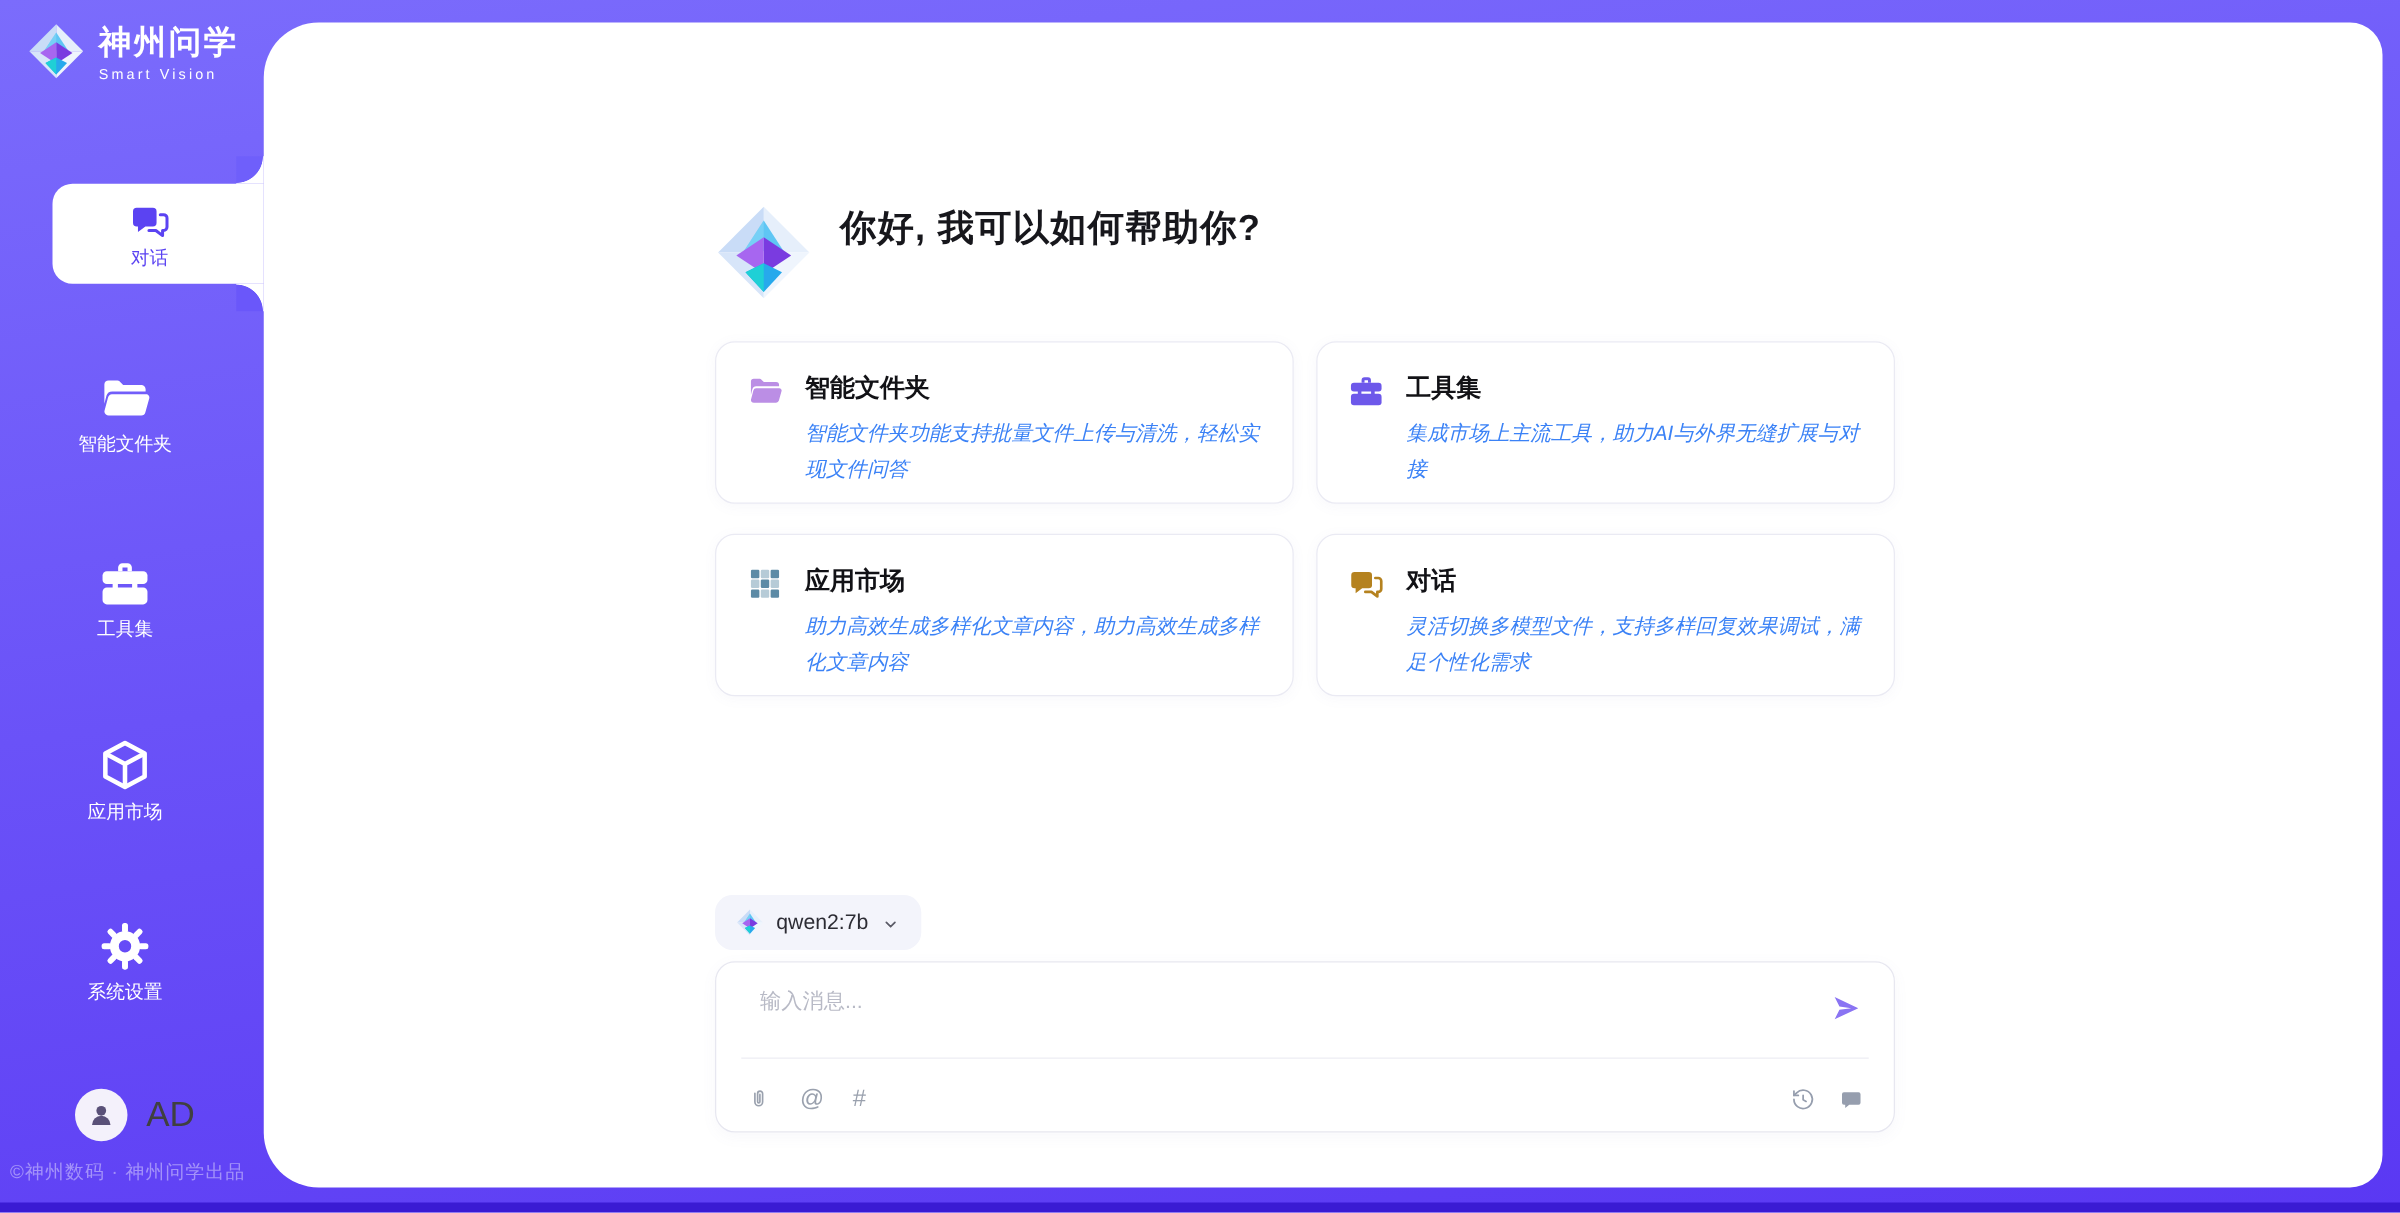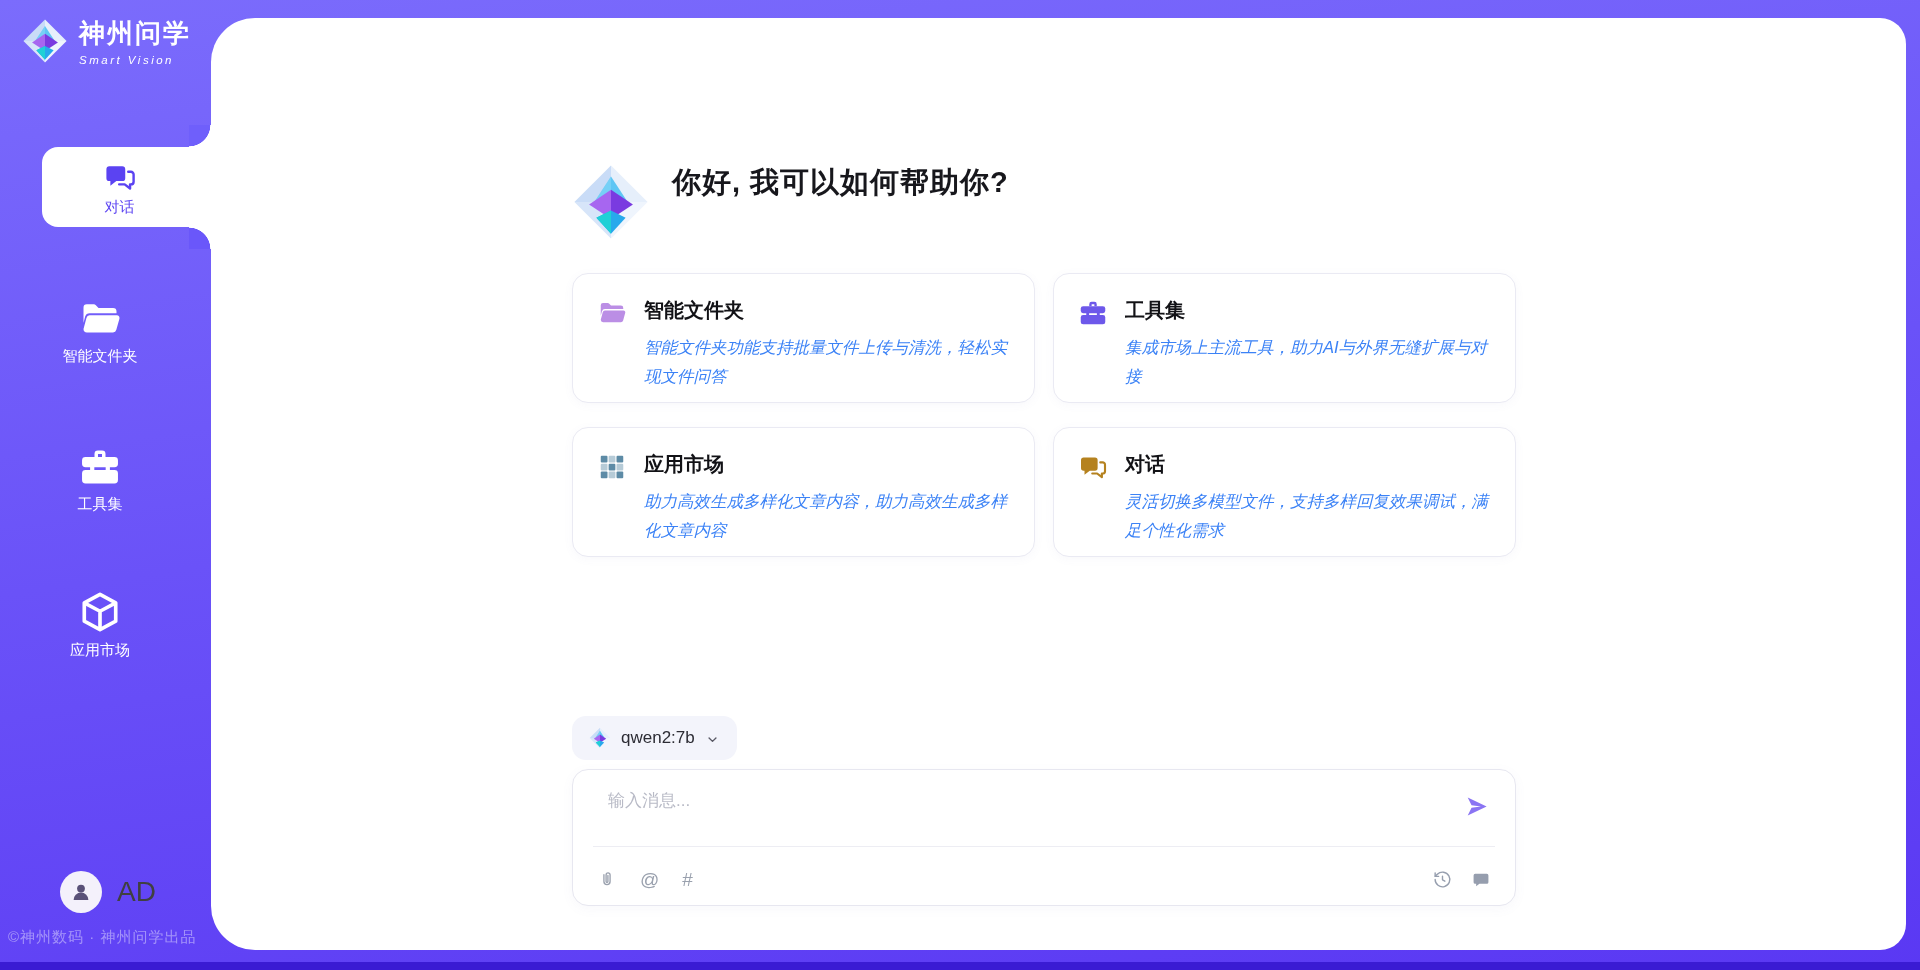--- a/index.html
+++ b/index.html
@@ -8,21 +8,21 @@
     font-family:"Liberation Sans","DejaVu Sans",sans-serif;
     background:linear-gradient(172deg,#7b6cfc 0%,#6a52f8 48%,#5a38f3 100%);
     position:relative;
   }
   svg { display:block; }
 
   
   .sidebar { position:absolute; left:0; top:0; width:211px; height:100%; z-index:2; }
   .brand { position:absolute; left:22px; top:16px; display:flex; align-items:center; gap:11px; }
   .brand-name { color:#fff; font-size:26px; font-weight:bold; letter-spacing:2px; }
-  .brand-sub { color:#fff; font-size:11.5px; letter-spacing:2.5px; margin-top:3px;font-style:italic; }
+  .brand-sub { color:#fff; font-size:11.5px; letter-spacing:2.5px; margin-top:3px; }
 
   .tab-active {
     position:absolute; left:42px; top:147px; width:169px; height:80px;
     background:#fff; border-radius:16px 0 0 16px;
     display:flex; flex-direction:column; align-items:center; justify-content:center;
     gap:5px; padding-right:14px; cursor:pointer;
   }
   .tab-active .nav-label { color:#5b43f2; }
   .fillet { position:absolute; left:189px; width:22px; height:22px; }
   .fillet.top { top:125px; background:radial-gradient(circle 22px at left top,#6f5ffb 0 21px,#fff 21.6px); }
@@ -192,20 +192,26 @@
       <span class="nav-label">工具集</span>
     </div>
 
     <div class="nav-item ni-3">
       <svg class="nav-icon" width="46" height="46" viewBox="0 0 24 24">
           <use href="#ic-cube"></use>
         </svg>
       <span class="nav-label">应用市场</span>
     </div>
 
+    <div class="nav-item ni-4">
+      <svg class="nav-icon" width="44" height="44" viewBox="0 0 24 24">
+          <use href="#ic-gear"></use>
+        </svg>
+      <span class="nav-label">系统设置</span>
+    </div>
 
     <div class="user">
       <div class="avatar">
         <svg width="24" height="24" viewBox="0 0 24 24">
             <use href="#ic-person"></use>
           </svg>
       </div>
       <span class="user-name">AD</span>
     </div>
 

